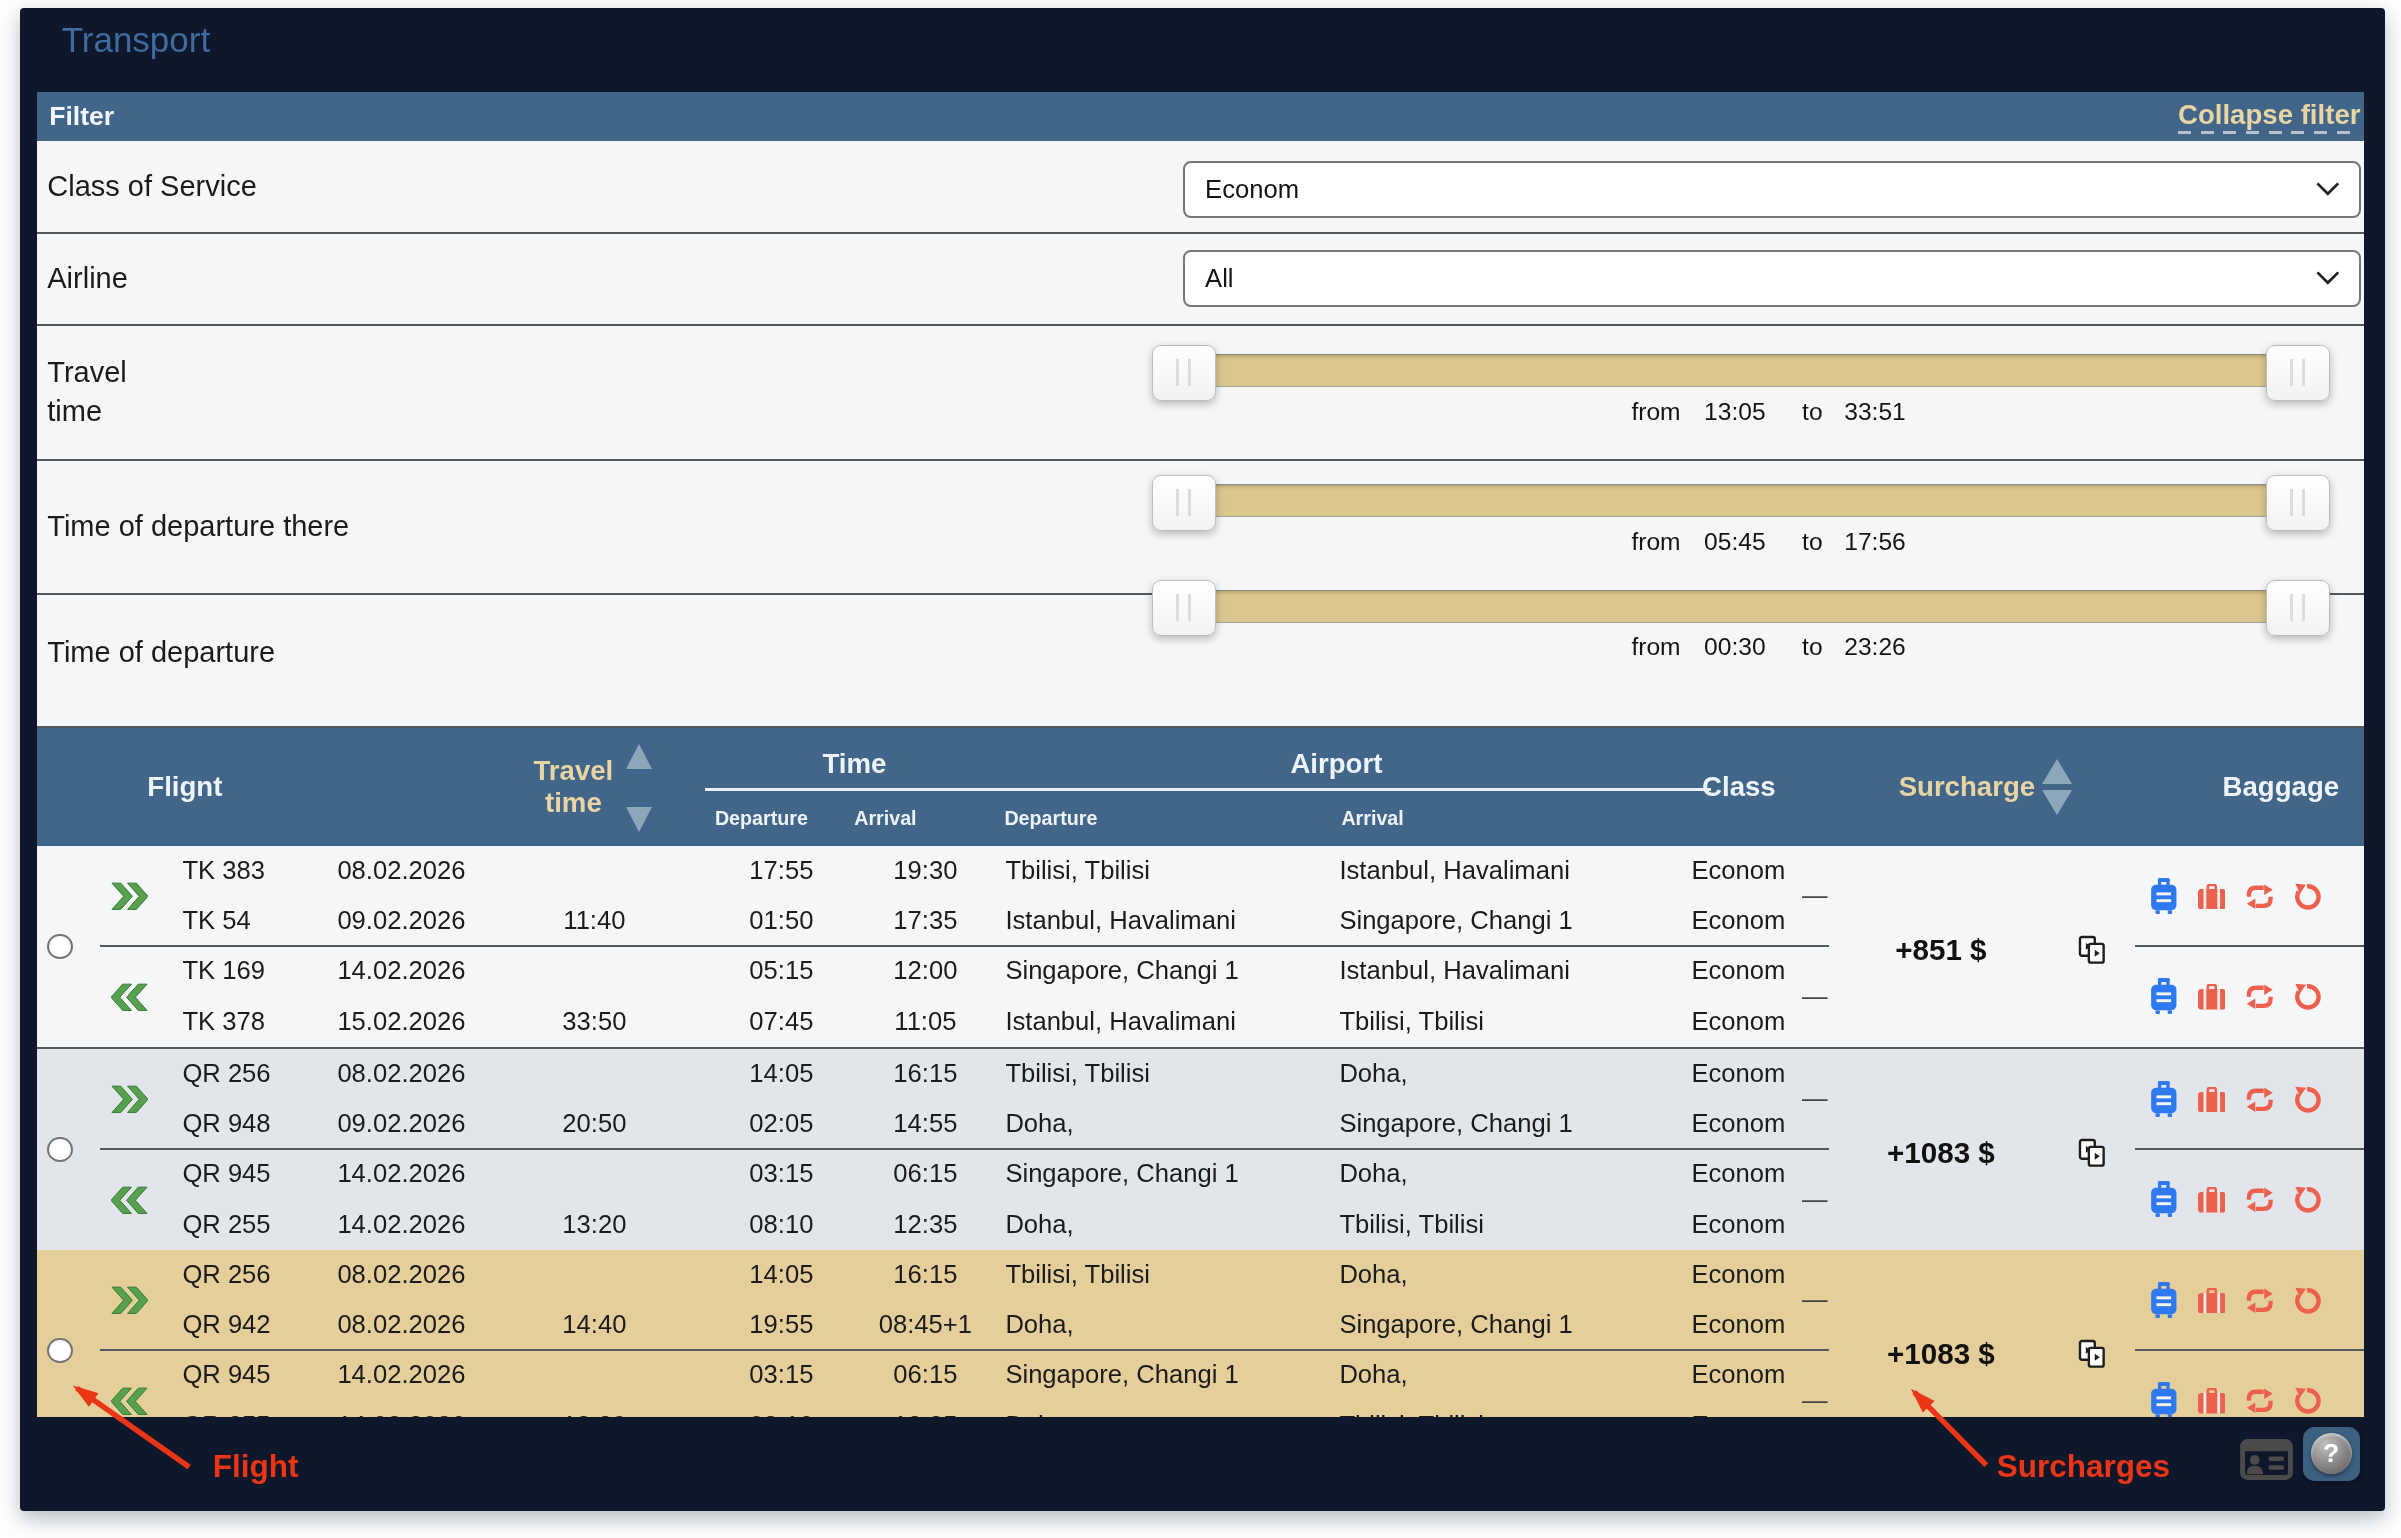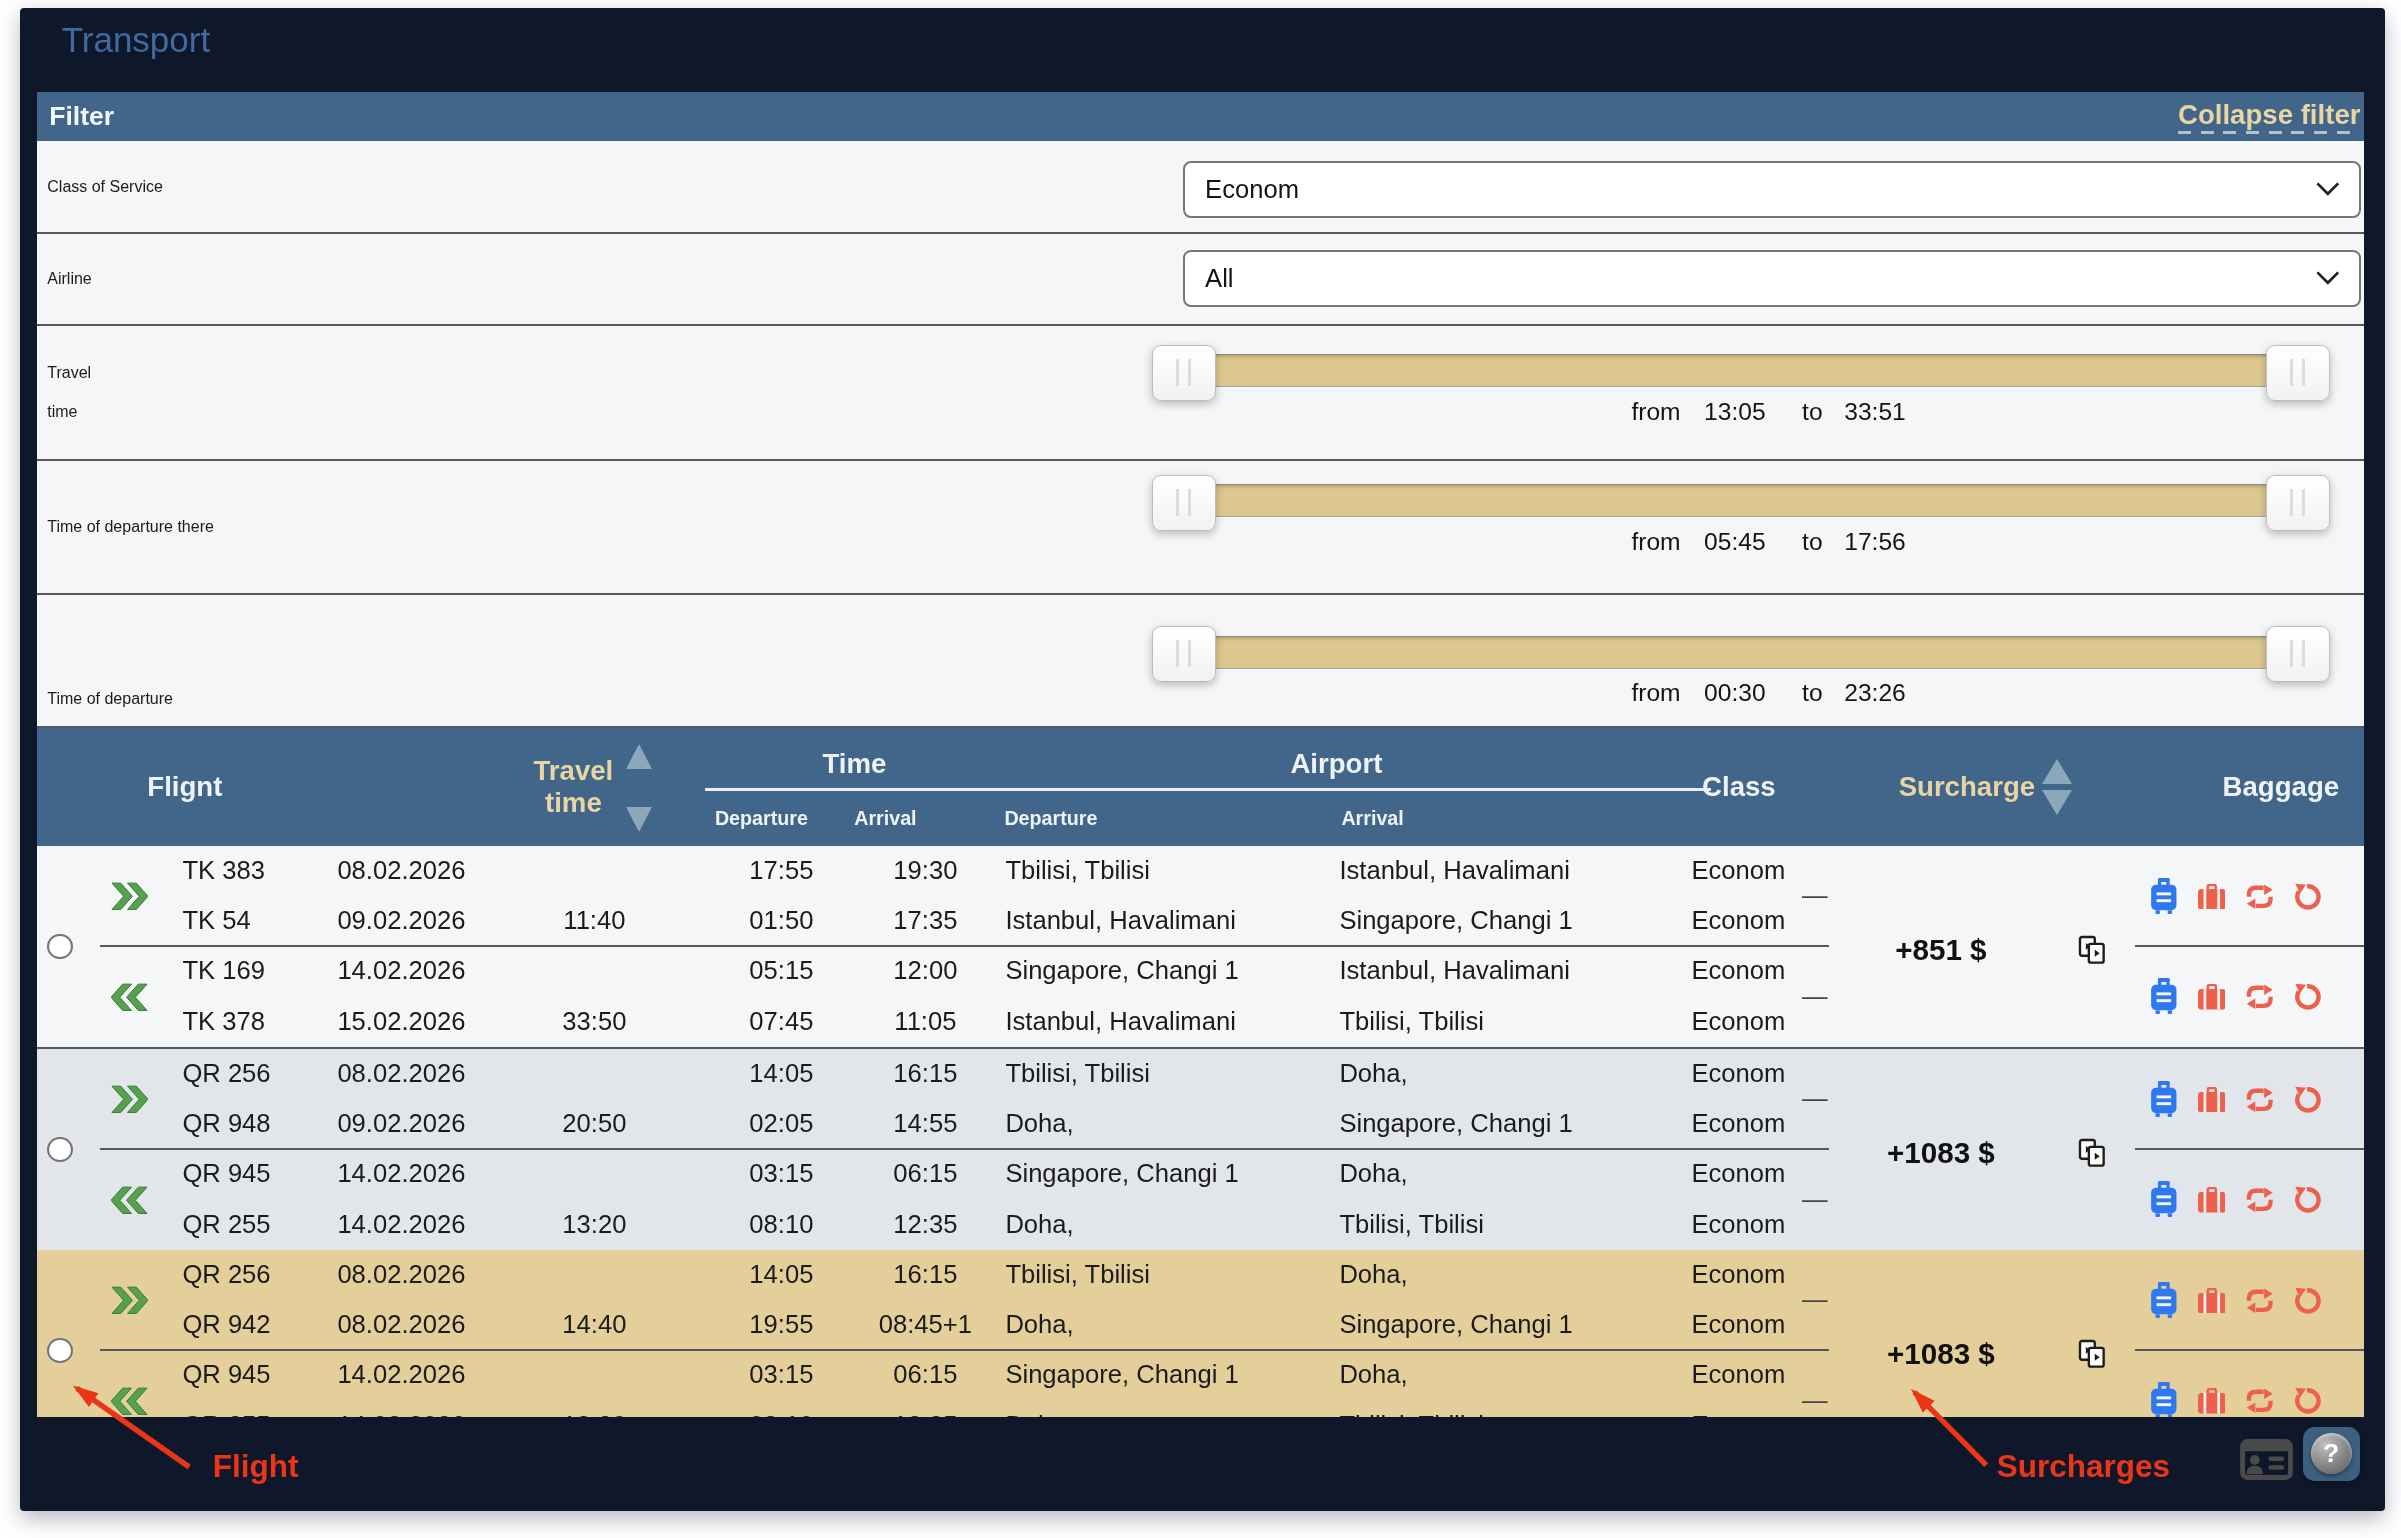--- a/index.html
+++ b/index.html
@@ -17,23 +17,23 @@
                  color:#f2f6fa; font-weight:bold; font-size:26.6px; }
   .collapse { position:absolute; right:3.9px; top:7.9px; color:#e9d5a3; font-weight:bold; font-size:27.6px;
               line-height:29.6px; padding-bottom:4.9px; cursor:pointer; }
   .collapse::after { content:""; position:absolute; left:0; right:0; bottom:0; height:3px;
               background:repeating-linear-gradient(90deg,#b5c1cb 0 12.8px,rgba(0,0,0,0) 12.8px 22.7px); }
   .frow { position:absolute; left:0; width:100%; border-bottom:2px solid #55585c; }
   .r1 { top:49px;  height:93px;  }
   .r2 { top:142px; height:92px;  }
   .r3 { top:233px; height:136px; }
   .r4 { top:369px; height:134px; }
-  .r5 { top:525px; height:164px; border-bottom:none; }
+  .r5 { top:479px; height:164px; border-bottom:none; }
   .frow .flabel { position:absolute; left:9.9px; top:0; height:100%; display:flex; align-items:center;
-                  font-size:16px; color:#1b1b1b; white-space:pre-line; line-height:39px; }
+                  font-size:29px; color:#1b1b1b; white-space:pre-line; line-height:39px; }
   .selectwrap { position:absolute; left:1146px; width:1178px; height:57px; }
   .r1 .selectwrap { top:19.7px; } .r2 .selectwrap { top:15.8px; }
   select.fselect { -webkit-appearance:none; appearance:none; width:100%; height:100%;
            border:2px solid #767676; border-radius:7.9px; background:#fff; font-family:inherit;
            font-size:25.6px; color:#141414; padding:0 59px 0 19.7px; }
   .selchev { position:absolute; right:21.7px; top:21.7px; pointer-events:none; line-height:0; }
 
   
   .slider { position:absolute; left:1146px; width:1115px; height:0; }
   .r3 .slider { top:29.6px; } .r4 .slider { top:23.6px; } .r5 .slider { top:18.7px; }

